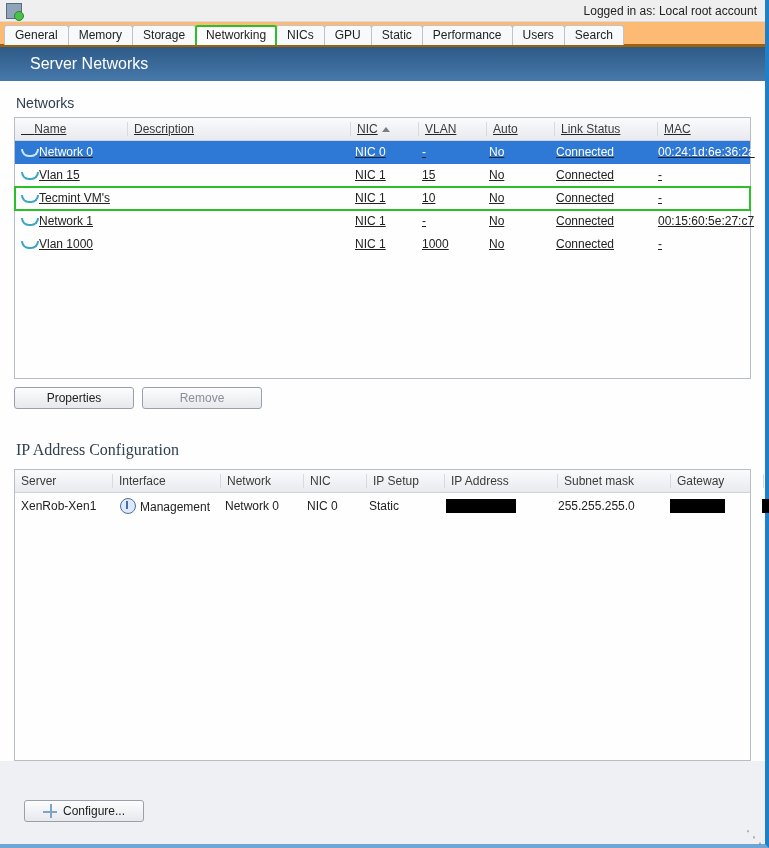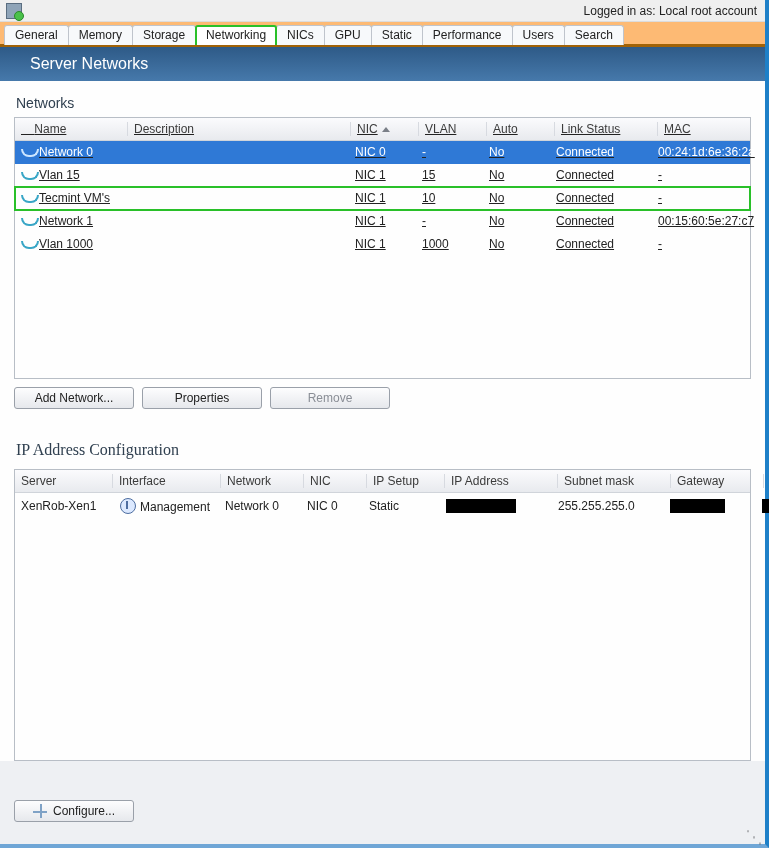--- a/index.html
+++ b/index.html
@@ -45,21 +45,21 @@
   .ipc-net{flex:0 0 70px;}
   .ipc-nic{flex:0 0 50px;}
   .ipc-setup{flex:0 0 65px;}
   .ipc-addr{flex:0 0 100px;}
   .ipc-mask{flex:0 0 100px;}
   .ipc-gw{flex:0 0 80px;}
   .ipc-dns{flex:0 0 80px;}
   .redact{display:inline-block;background:#000;width:70px;height:14px;vertical-align:-3px;}
   .mgmt-icon{width:14px;height:14px;display:inline-block;border:1px solid #4d6da0;border-radius:50%;background:#dce9ff;position:relative;vertical-align:-3px;margin:0 4px 0 2px;}
   .mgmt-icon::after{content:"";position:absolute;left:5px;top:2px;width:2px;height:8px;background:#4d6da0;}
-  .configure-wrap{position:absolute;left:14px;bottom:22px;}
+  .configure-wrap{position:absolute;left:24px;bottom:22px;}
   .cfg-icon{width:14px;height:14px;display:inline-block;vertical-align:-3px;margin-right:6px;position:relative;}
   .cfg-icon::before{content:"";position:absolute;left:0;top:7px;width:14px;height:2px;background:#7fa2c6;}
   .cfg-icon::after{content:"";position:absolute;left:7px;top:0;width:2px;height:14px;background:#7fa2c6;}
   .resize-grip{position:absolute;right:2px;bottom:2px;width:16px;height:16px;opacity:0.5;}
   .resize-grip::before{content:"⋰";font-size:18px;color:#6d6f72;display:block;transform:scaleX(-1);}
 </style>
 </head>
 <body>
 
 <div class="window">
@@ -150,21 +150,20 @@
         <div class="cell cell-nic">NIC 1</div>
         <div class="cell cell-vlan">1000</div>
         <div class="cell cell-auto">No</div>
         <div class="cell cell-link">Connected</div>
         <div class="cell cell-mac">-</div>
 
       </div>
     </div>
 
     <div class="btn-row">
-      <div class="btn">Add Network...</div>
       <div class="btn">Properties</div>
       <div class="btn disabled">Remove</div>
     </div>
 
     <div class="ipcfg-title">IP Address Configuration</div>
 
     <div class="ipgrid-wrap">
       <div class="grid-header">
         <div class="cell ipc-server">Server</div>
         <div class="cell ipc-if">Interface</div>

